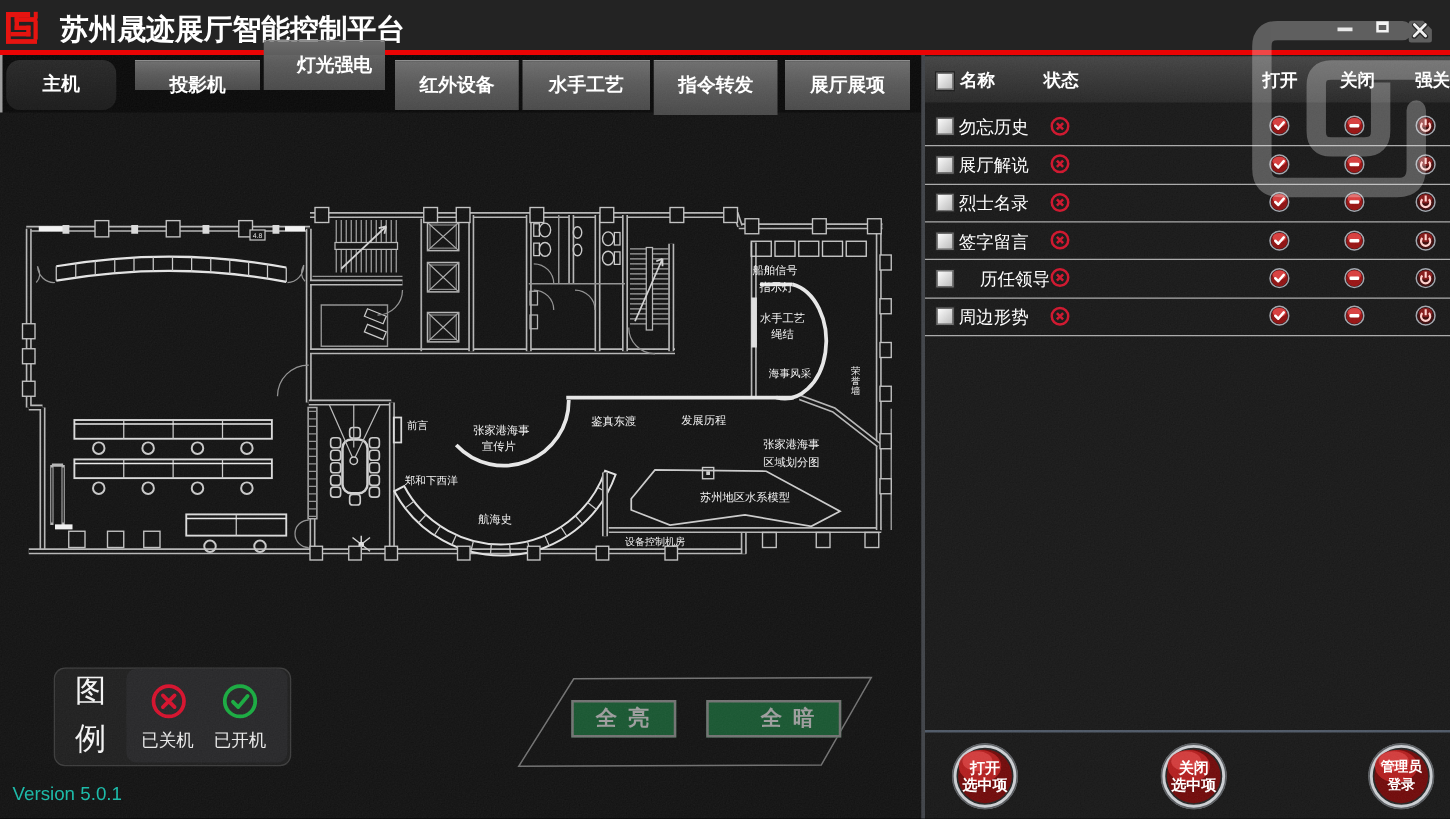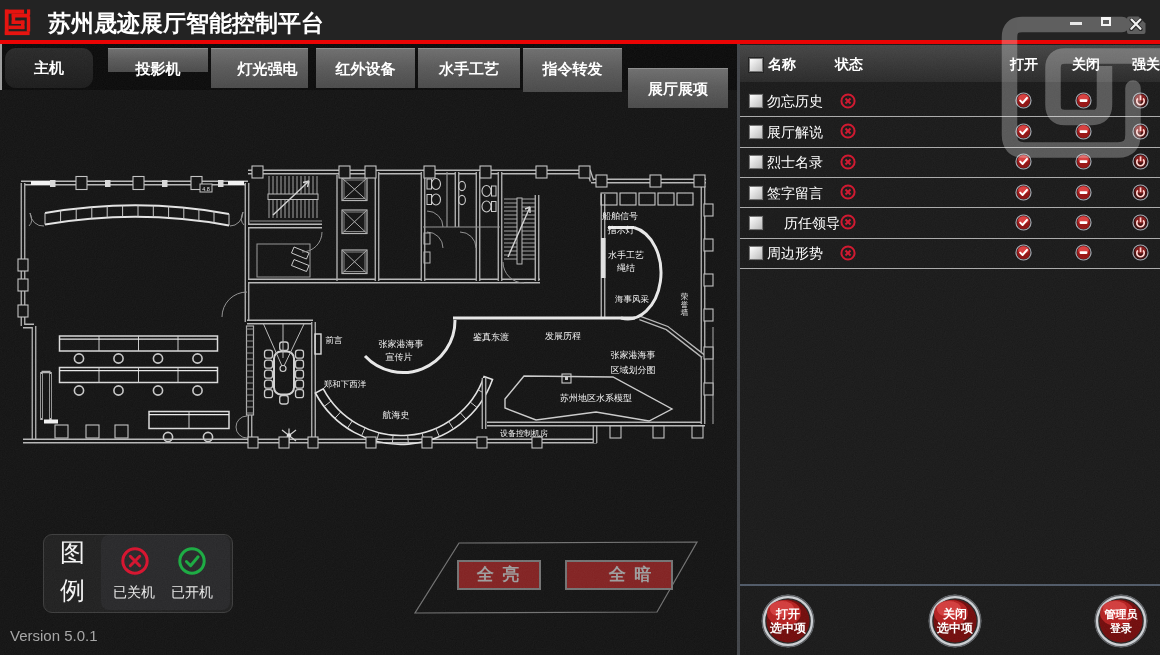--- a/index.html
+++ b/index.html
@@ -41,29 +41,29 @@
 <div class="abs" style="left:0;top:40px;width:1160px;height:4px;background:#ea0404;"></div>
 
 <div class="abs" style="left:0;top:44px;width:1160px;height:611px;background:#0e0e0e;"></div>
 
 <div class="abs" style="left:0;top:44px;width:740px;height:46px;background:#050505;"></div>
 
 <div class="abs" style="left:5px;top:48px;width:88px;height:40px;background:linear-gradient(#242424,#161616);color:#fff;font-size:15px;font-weight:bold;text-align:center;line-height:40px;border-radius:11px;">主机</div>
 
 <div class="abs tabg" style="left:108px;top:48px;width:100px;height:24px;">投影机</div>
 
-<div class="abs tabg" style="left:211px;top:48px;width:97px;height:40px;padding-left:16px;">灯光强电</div>
+<div class="abs tabg" style="left:211px;top:32px;width:97px;height:40px;padding-left:16px;">灯光强电</div>
 
 <div class="abs tabg" style="left:316px;top:48px;width:99px;height:40px;">红外设备</div>
 
 <div class="abs tabg" style="left:418px;top:48px;width:102px;height:40px;">水手工艺</div>
 
 <div class="abs tabg" style="left:523px;top:48px;width:99px;height:44px;">指令转发</div>
 
-<div class="abs tabg" style="left:628px;top:48px;width:100px;height:40px;margin-top:20px;">展厅展项</div>
+<div class="abs tabg" style="left:628px;top:48px;width:100px;height:40px;">展厅展项</div>
 <style>
  .tabg{background:linear-gradient(#6a6a6a,#565656 45%,#454545);color:#fff;font-size:15px;font-weight:bold;text-align:center;line-height:40px;border-top:1px solid #8a8a8a;box-sizing:border-box;}
 </style>
 
 <div class="abs" style="left:740px;top:44px;width:420px;height:611px;background:#141414;"></div>
 
 <div class="abs" style="left:737px;top:44px;width:3px;height:611px;background:#3c3f44;"></div>
 
 <div class="abs" style="left:740px;top:45px;width:420px;height:37px;background:linear-gradient(#404040,#242424);"></div>
 
@@ -300,31 +300,31 @@
 
 <div class="abs" style="left:113px;top:584px;font-size:14px;color:#e8e8e8;">已关机</div>
 
 <svg class="abs" style="left:177px;top:546px;" width="30" height="30" viewBox="0 0 32 32">
   <circle cx="16" cy="16" r="13" fill="none" stroke="#14a83c" stroke-width="3.2"></circle>
   <path d="M10 16.5 L14.5 21 L22.5 11.5" stroke="#14a83c" stroke-width="3.2" fill="none" stroke-linecap="round" stroke-linejoin="round"></path>
 </svg>
 
 <div class="abs" style="left:171px;top:584px;font-size:14px;color:#e8e8e8;">已开机</div>
 
-<div class="abs" style="left:10px;top:627px;font-size:15px;color:#a3a3a3;">Version 5.0.1</div>
+<div class="abs" style="left:10px;top:627px;font-size:15px;color:#14b8a6;">Version 5.0.1</div>
 
 <svg class="abs" style="left:400px;top:530px;" width="320" height="85" viewBox="0 0 320 85">
   <path d="M59 13 L297 12 L257 82 L15 83 Z" fill="none" stroke="#6e6e6e" stroke-width="1.2"></path>
 </svg>
 
 <div class="abs pbtn" style="left:457px;top:560px;">全 亮</div>
 
 <div class="abs pbtn" style="left:565px;top:560px;padding-left:24px;">全 暗</div>
 <style>
- .pbtn{width:80px;height:26px;background:#7f1d1d;border:2px solid #6f6f6f;color:#9b9b9b;
+ .pbtn{width:80px;height:26px;background:#14532d;border:2px solid #6f6f6f;color:#9b9b9b;
    font-size:17px;font-weight:bold;text-align:center;line-height:26px;letter-spacing:2px;}
 </style>
 
 <svg id="plan" class="abs" style="left:0;top:88px;" width="740" height="440" viewBox="0 88 740 440">
 
 <g>
       <path d="M21,183 H248" stroke="#b4b4b4" stroke-width="4.8" fill="none"></path>
       <path d="M21,183 H248" stroke="#0e0e0e" stroke-width="2.2" fill="none"></path>
     </g>
 

